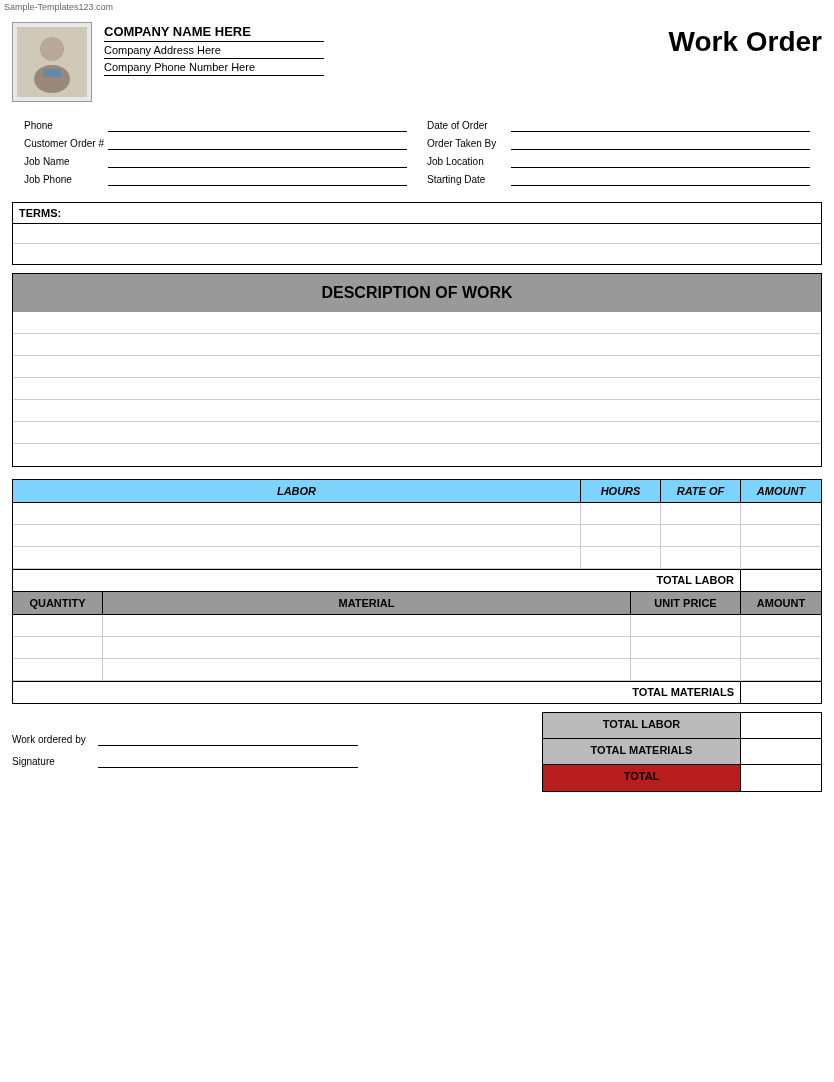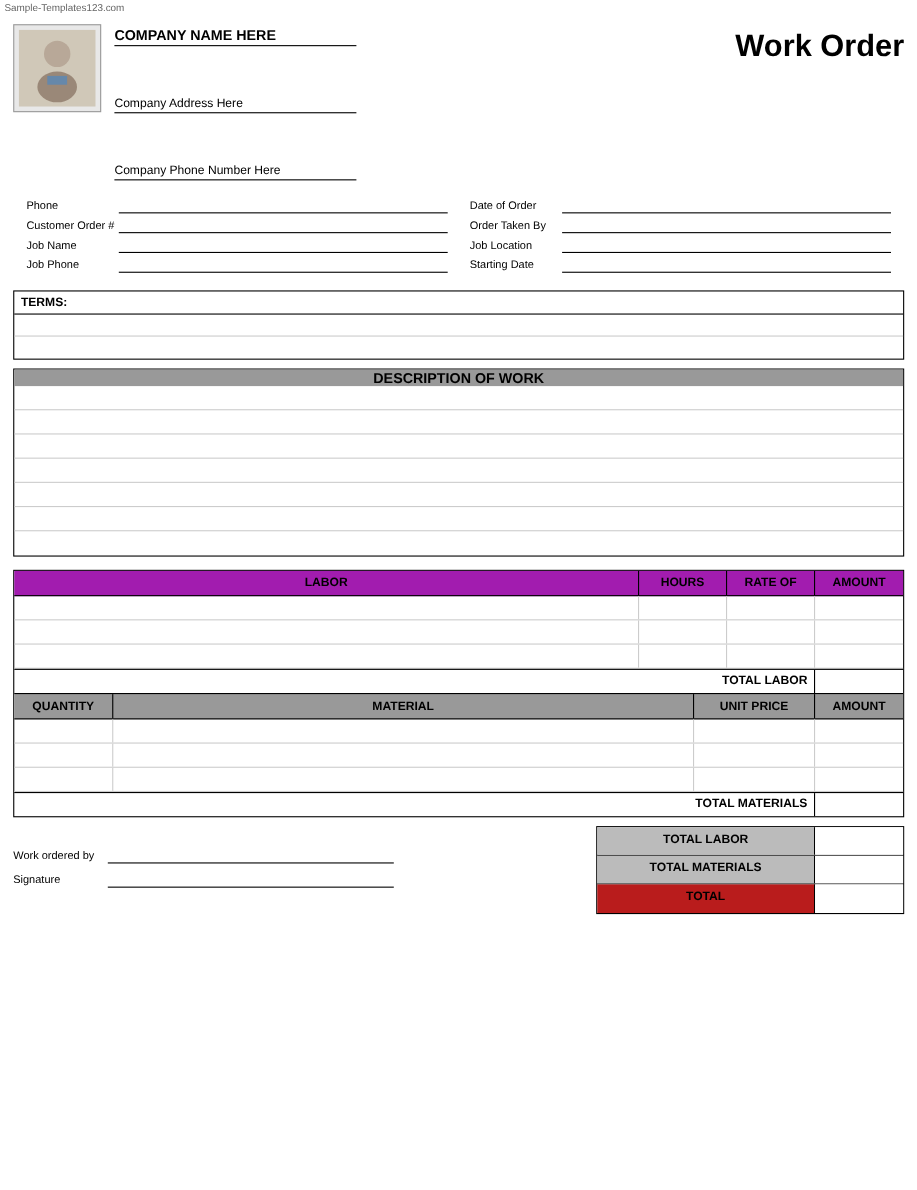--- a/index.html
+++ b/index.html
@@ -51,21 +51,20 @@
       font-weight: bold;
       border-bottom: 1px solid #000;
       padding-bottom: 2px;
       min-width: 220px;
     }
     .company-field {
       font-size: 11px;
       border-bottom: 1px solid #000;
       padding-bottom: 2px;
       min-width: 220px;
-      margin-top: 44px;
     }
     .header-right {
       text-align: right;
       padding-top: 4px;
     }
     .work-order-title {
       font-size: 28px;
       font-weight: bold;
       color: #000;
     }
@@ -106,42 +105,43 @@
     }
     .terms-row:last-child {
       border-bottom: none;
     }
     .desc-section {
       margin: 4px 12px;
       border: 1px solid #000;
     }
     .desc-header {
       background: #999;
-      padding: 0;
+      padding: 10px;
       text-align: center;
-      font-size: 13px;
+      font-size: 16px;
       font-weight: bold;
       color: #000;
     }
     .desc-row {
       height: 22px;
       border-bottom: 1px solid #ccc;
     }
     .desc-row:last-child {
       border-bottom: none;
     }
     .labor-section {
       margin: 12px 12px 0 12px;
       border: 1px solid #000;
     }
     .labor-header-row {
       display: grid;
       grid-template-columns: 1fr 80px 80px 80px;
-      background: #a21caf;
-      border-bottom: 1px solid #000;
+      background: #7dd3fc;
+      border-bottom: 1px solid #000;
+      font-style: italic;
     }
     .labor-header-cell {
       padding: 5px 4px;
       text-align: center;
       font-size: 11px;
       font-weight: bold;
       border-right: 1px solid #000;
     }
     .labor-header-cell:last-child {
       border-right: none;

